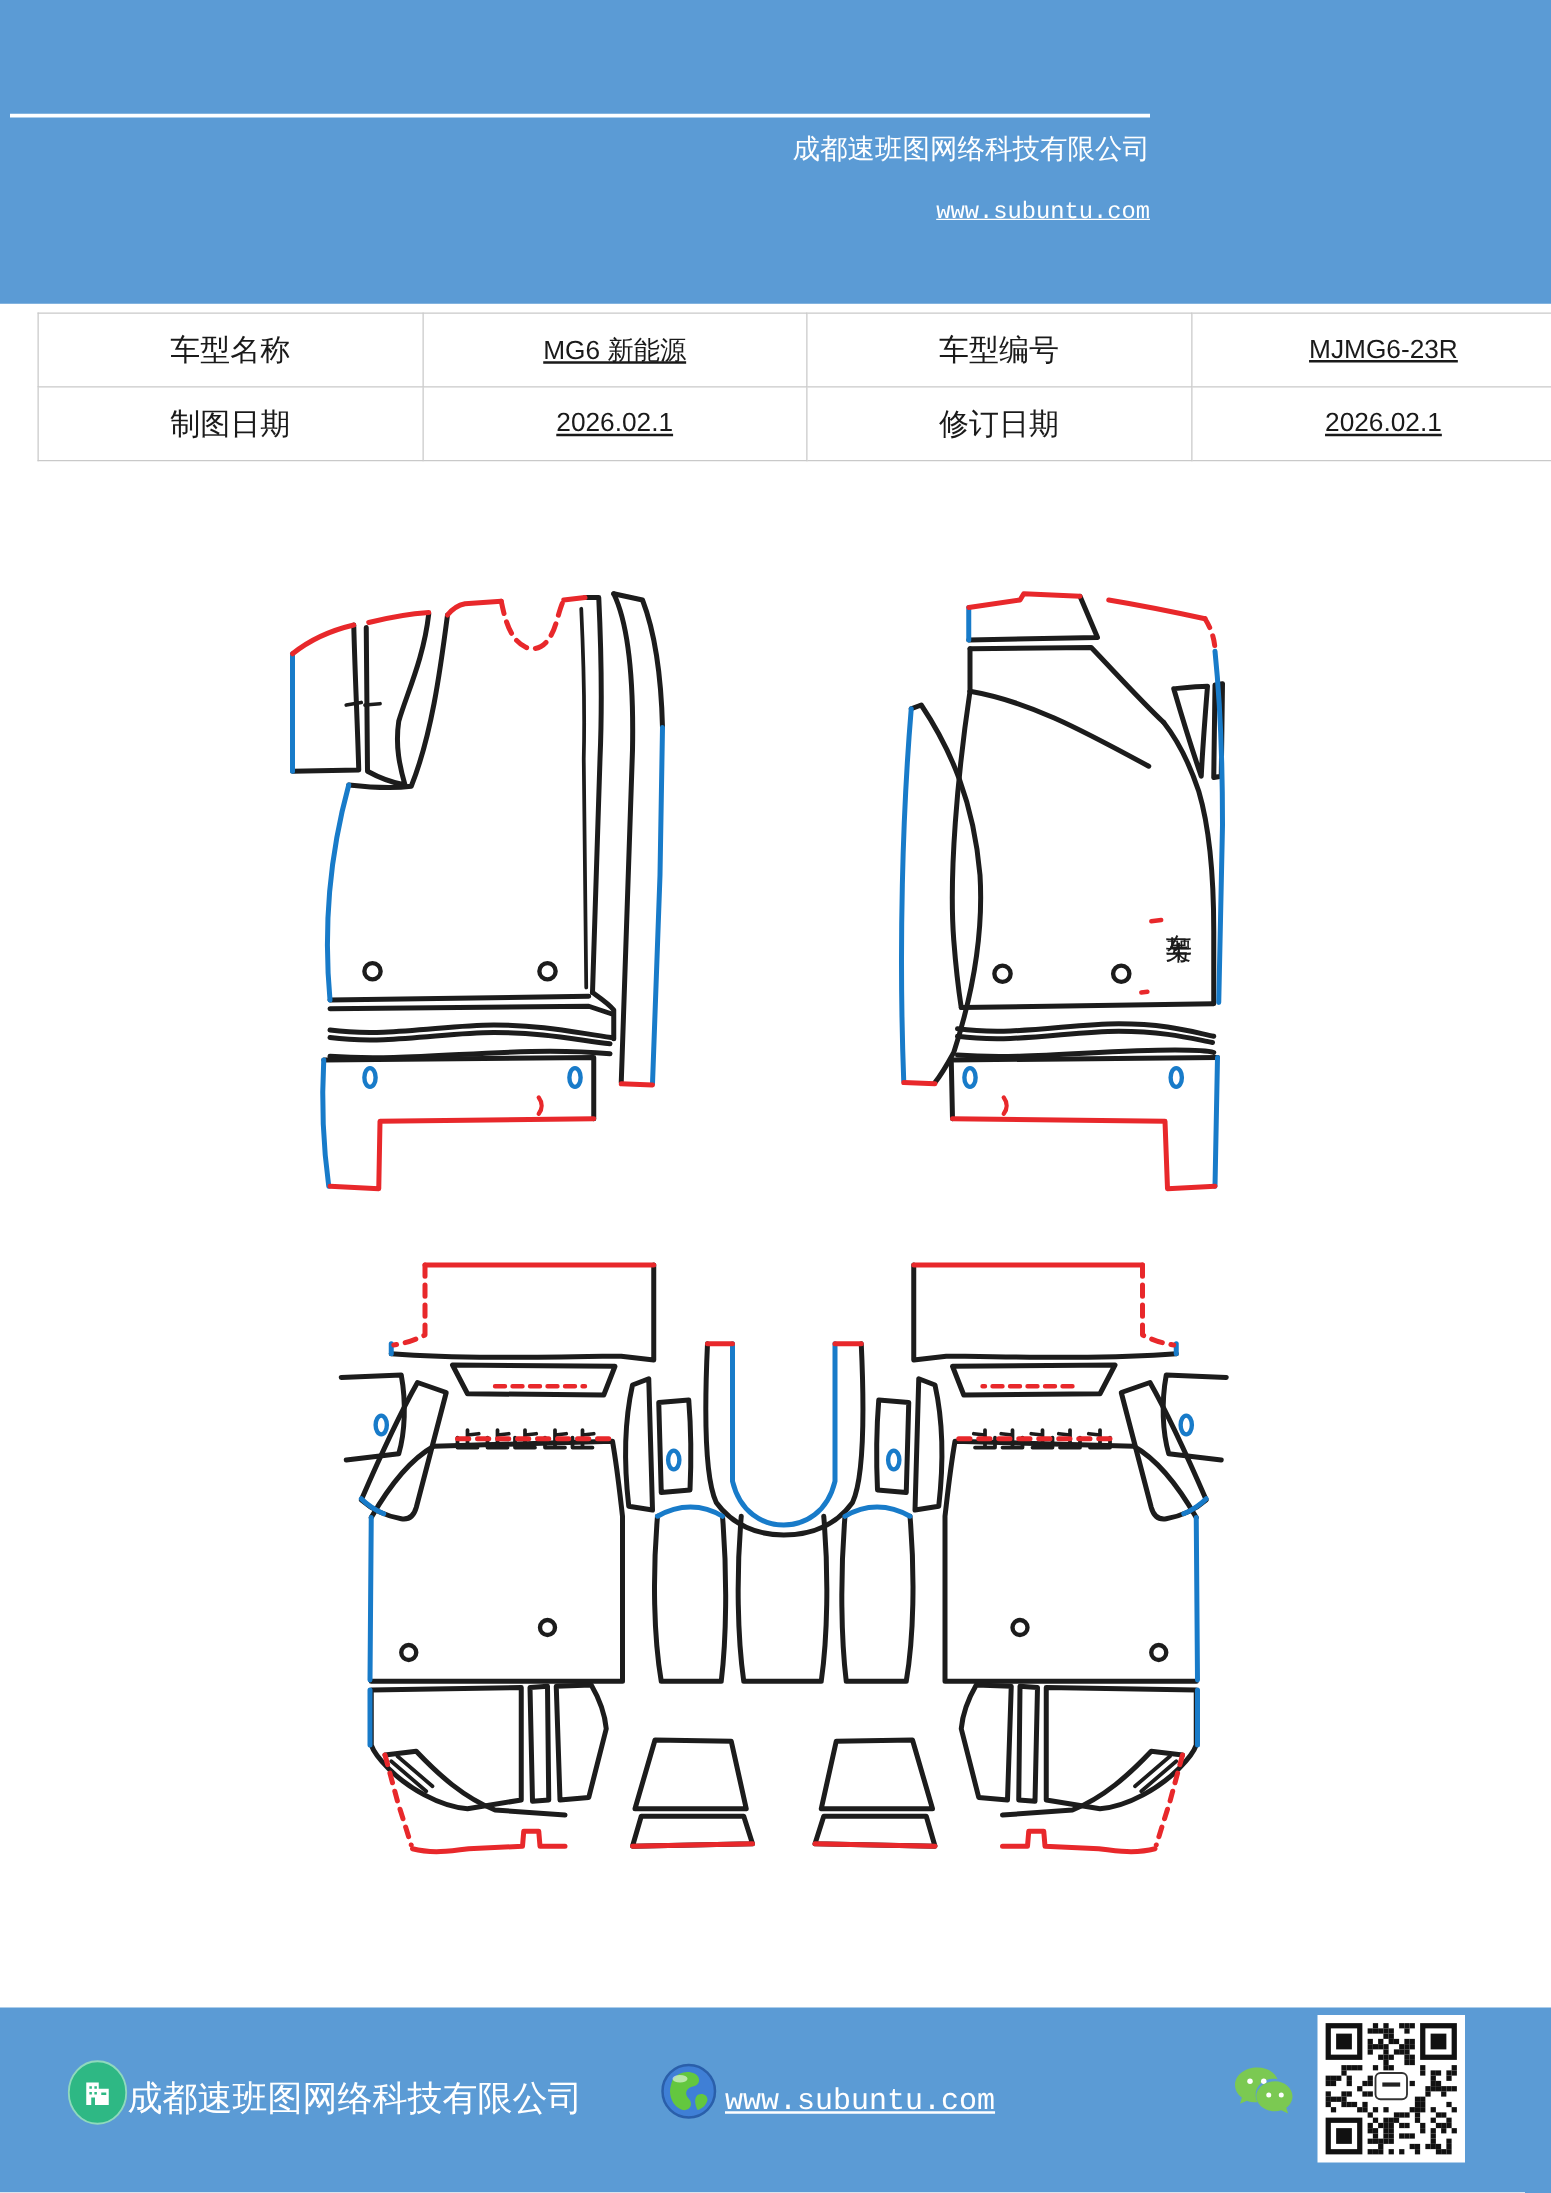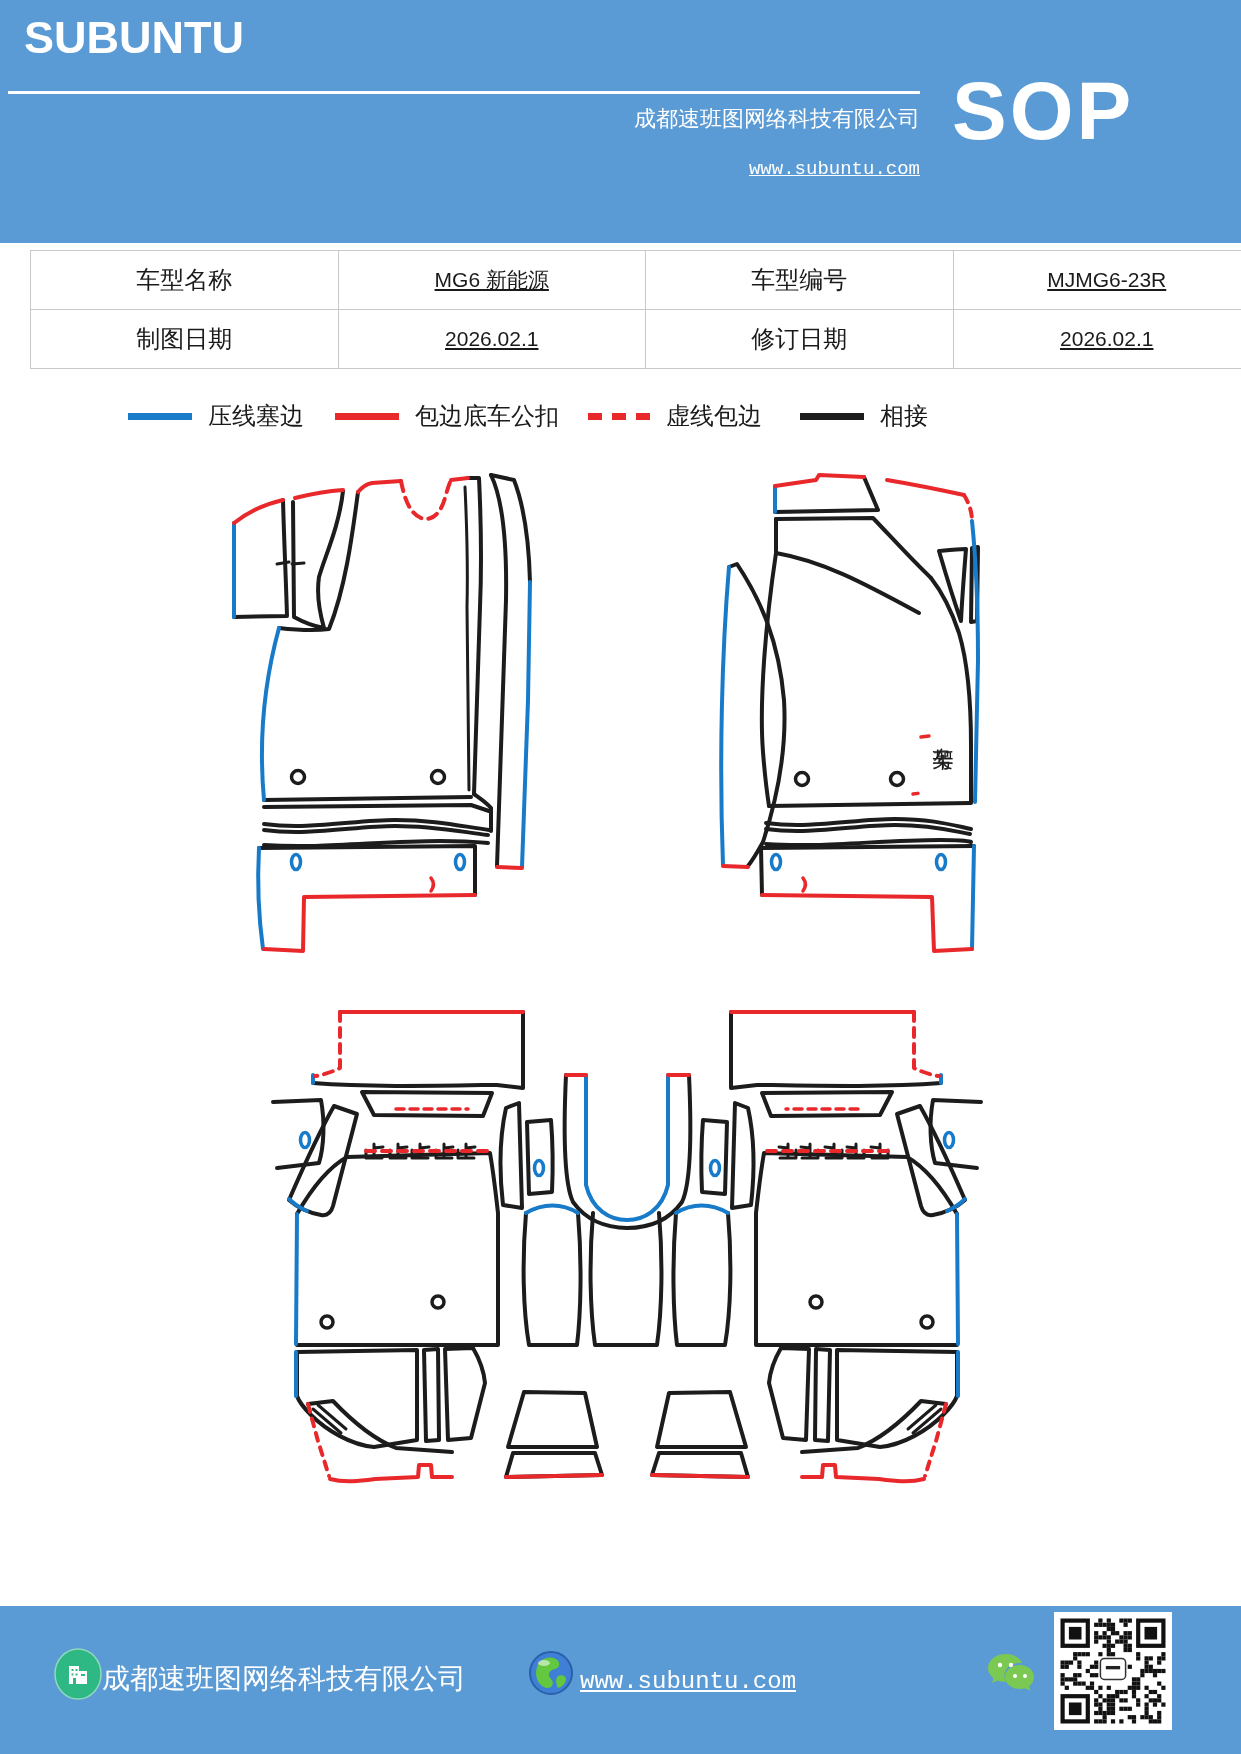--- a/index.html
+++ b/index.html
@@ -41,64 +41,44 @@
          font-size:24px;text-decoration:underline;}
   .icon-abs{position:absolute;}
   .qr-wrap{position:absolute;left:1054px;top:6px;width:118px;height:118px;background:#fff;}
 </style>
 </head>
 <body>
 
 <div class="page">
 
   <div class="header">
-    <div class="logo">SUBUNTU</div>
     <div class="header-rule"></div>
     <div class="hdr-right">
       <div class="hdr-company">成都速班图网络科技有限公司</div>
       <a class="hdr-www">www.subuntu.com</a>
     </div>
-    <div class="sop">SOP</div>
   </div>
 
   <table class="info-table">
     <tbody>
         <tr>
       <td>车型名称</td>
       <td class="val">MG6 新能源</td>
       <td>车型编号</td>
       <td class="val">MJMG6-23R</td>
     </tr>
     <tr>
       <td>制图日期</td>
       <td class="val">2026.02.1</td>
       <td>修订日期</td>
       <td class="val">2026.02.1</td>
     </tr>
   </tbody>
     </table>
 
-  <div class="legend">
-    <div class="legend-item" style="left:128px">
-      <span class="swatch" style="background:#187bc9"></span>
-      <span class="legend-label">压线塞边</span>
-    </div>
-    <div class="legend-item" style="left:335px">
-      <span class="swatch" style="background:#e8282b"></span>
-      <span class="legend-label">包边底车公扣</span>
-    </div>
-    <div class="legend-item" style="left:588px">
-      <span class="swatch dashed"></span>
-      <span class="legend-label">虚线包边</span>
-    </div>
-    <div class="legend-item" style="left:800px">
-      <span class="swatch" style="background:#1c1c1c"></span>
-      <span class="legend-label">相接</span>
-    </div>
-  </div>
 
   <svg class="diagram-svg" width="1241" height="1754" viewBox="0 0 1241 1754">
 
     <g fill="none" stroke="#1c1c1c" stroke-width="4" stroke-linecap="round" stroke-linejoin="round">
       <path d="M283,500 C284,540 286,580 287,616 L234,617"></path>
       <path d="M277,564 L289,562" stroke-width="3"></path>
       <path d="M343,491 C339,527 325,556 319,577 C316,597 320,614 324,628 C313,626 303,622 294,617 L293,502"></path>
       <path d="M292,564 L304,563" stroke-width="3"></path>
       <path d="M468,478 L479,478 C481,520 482,560 480,607 L474,794"></path>
       <path d="M474,794 C481,799 487,803 491,808 L491,831"></path>

